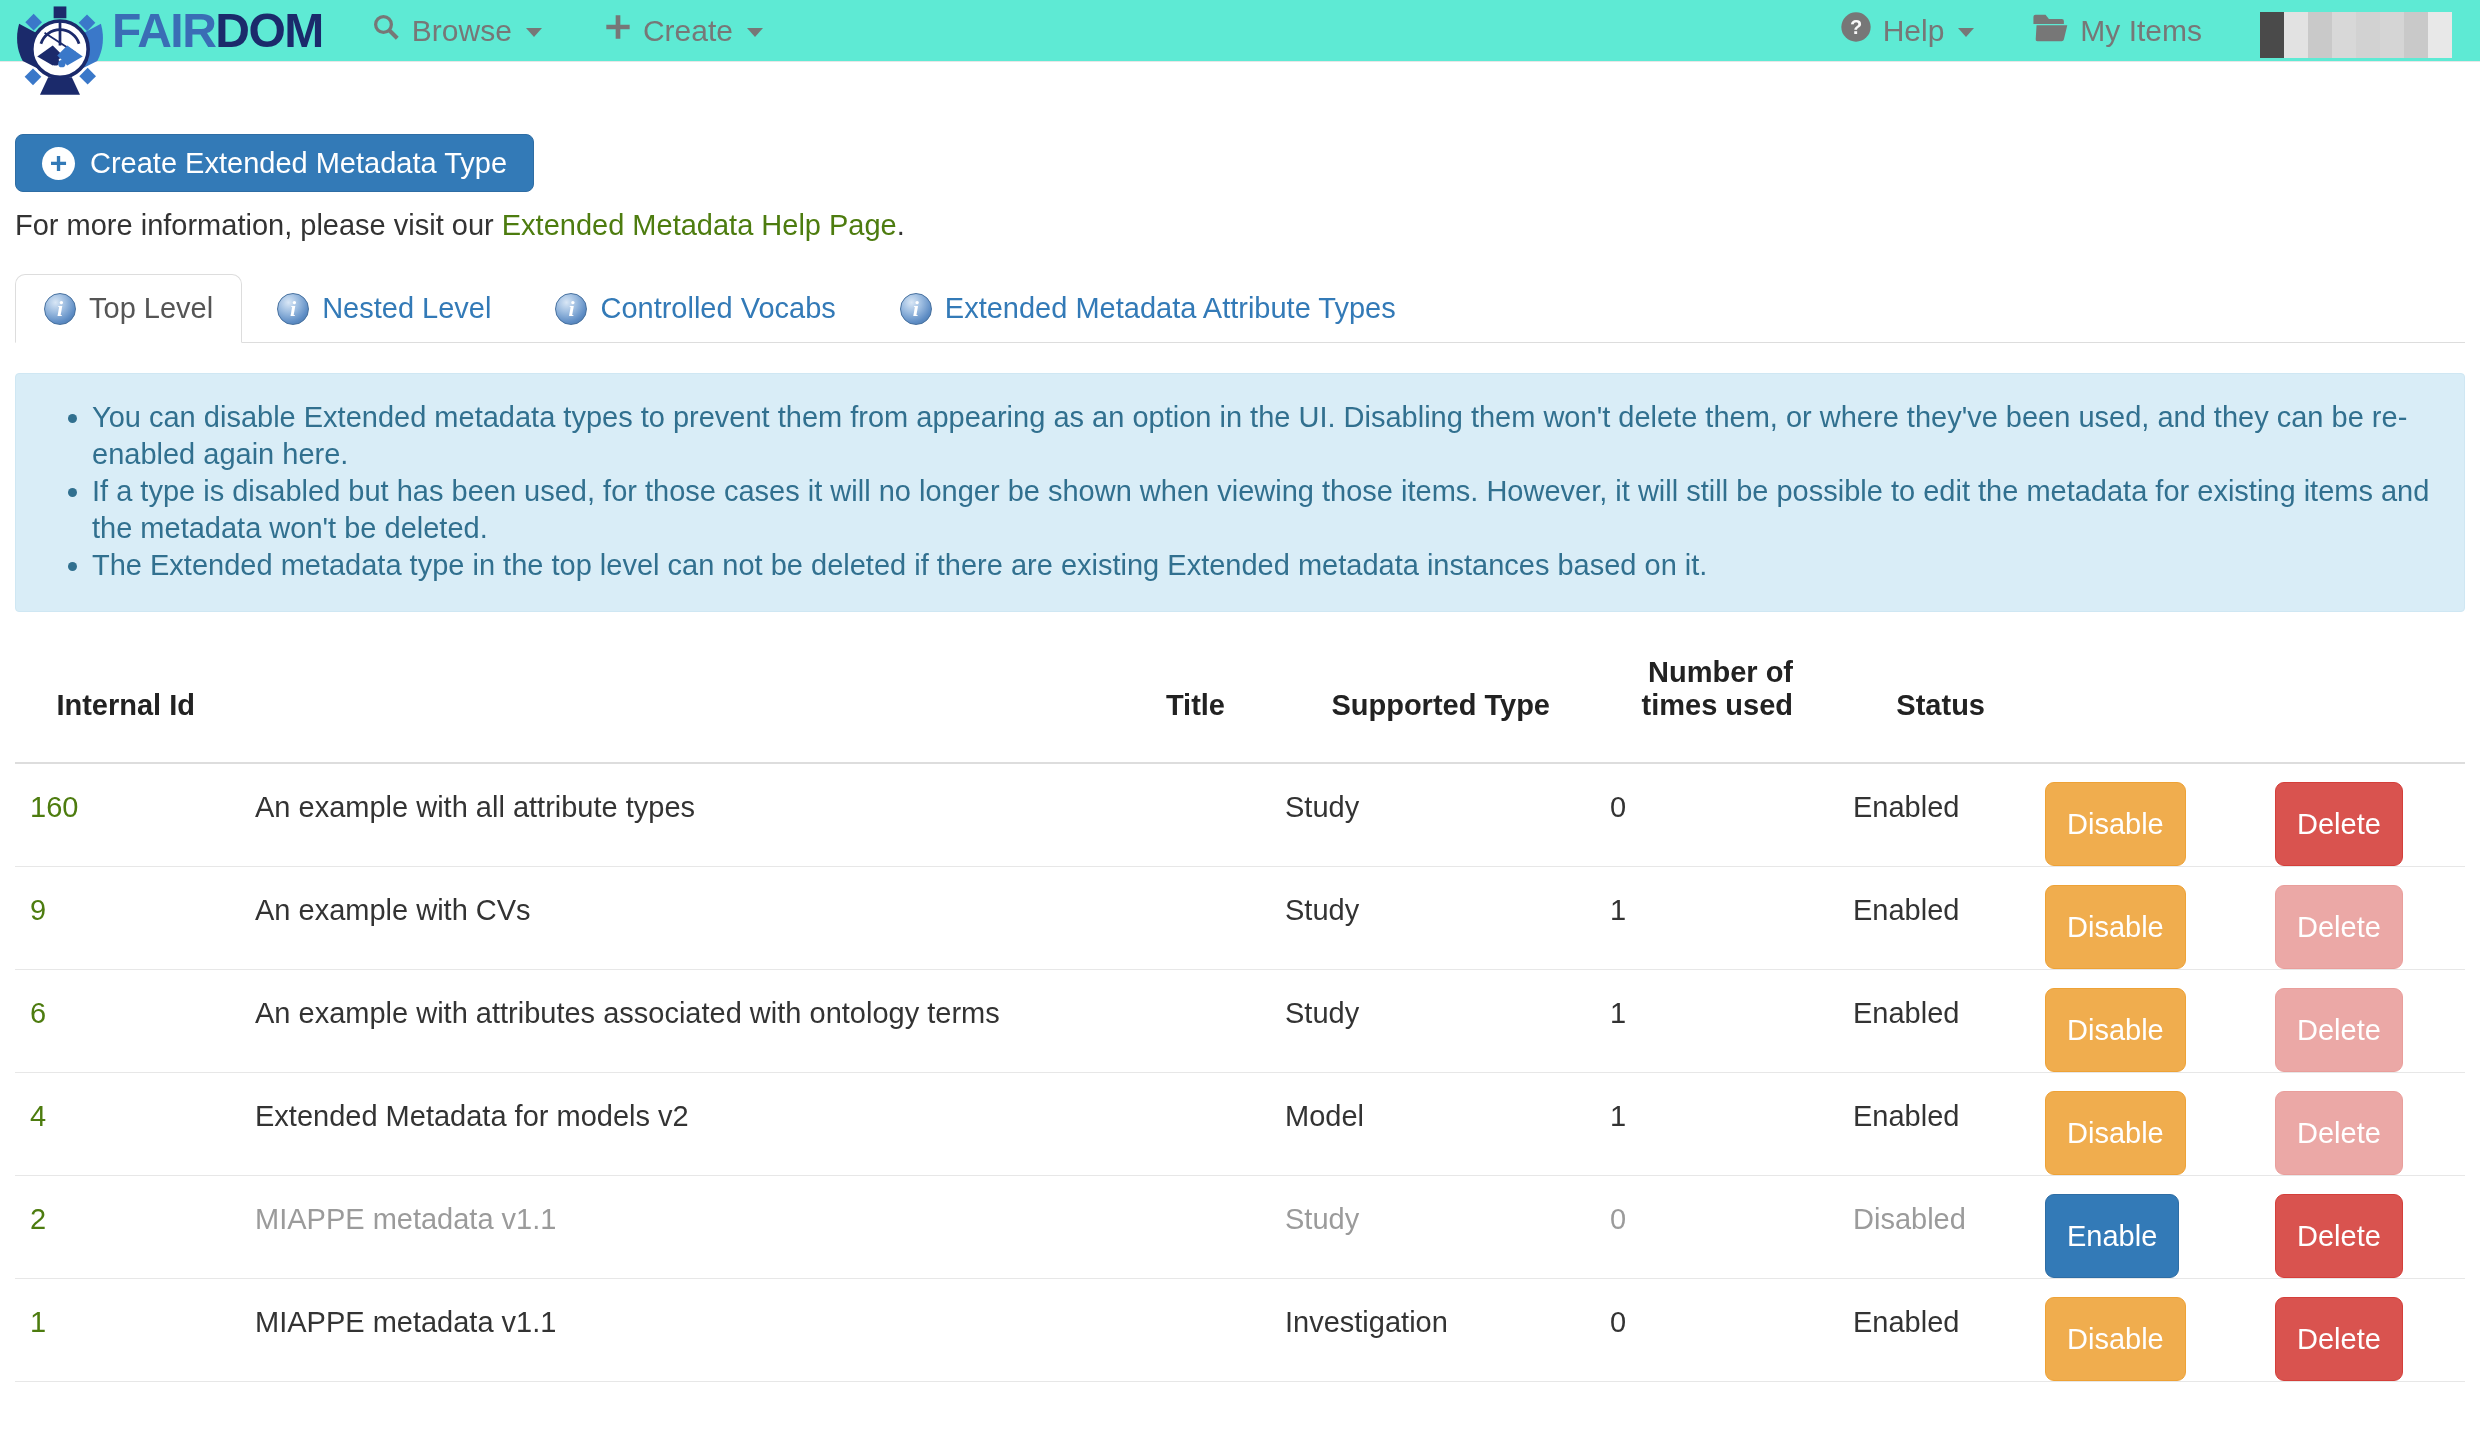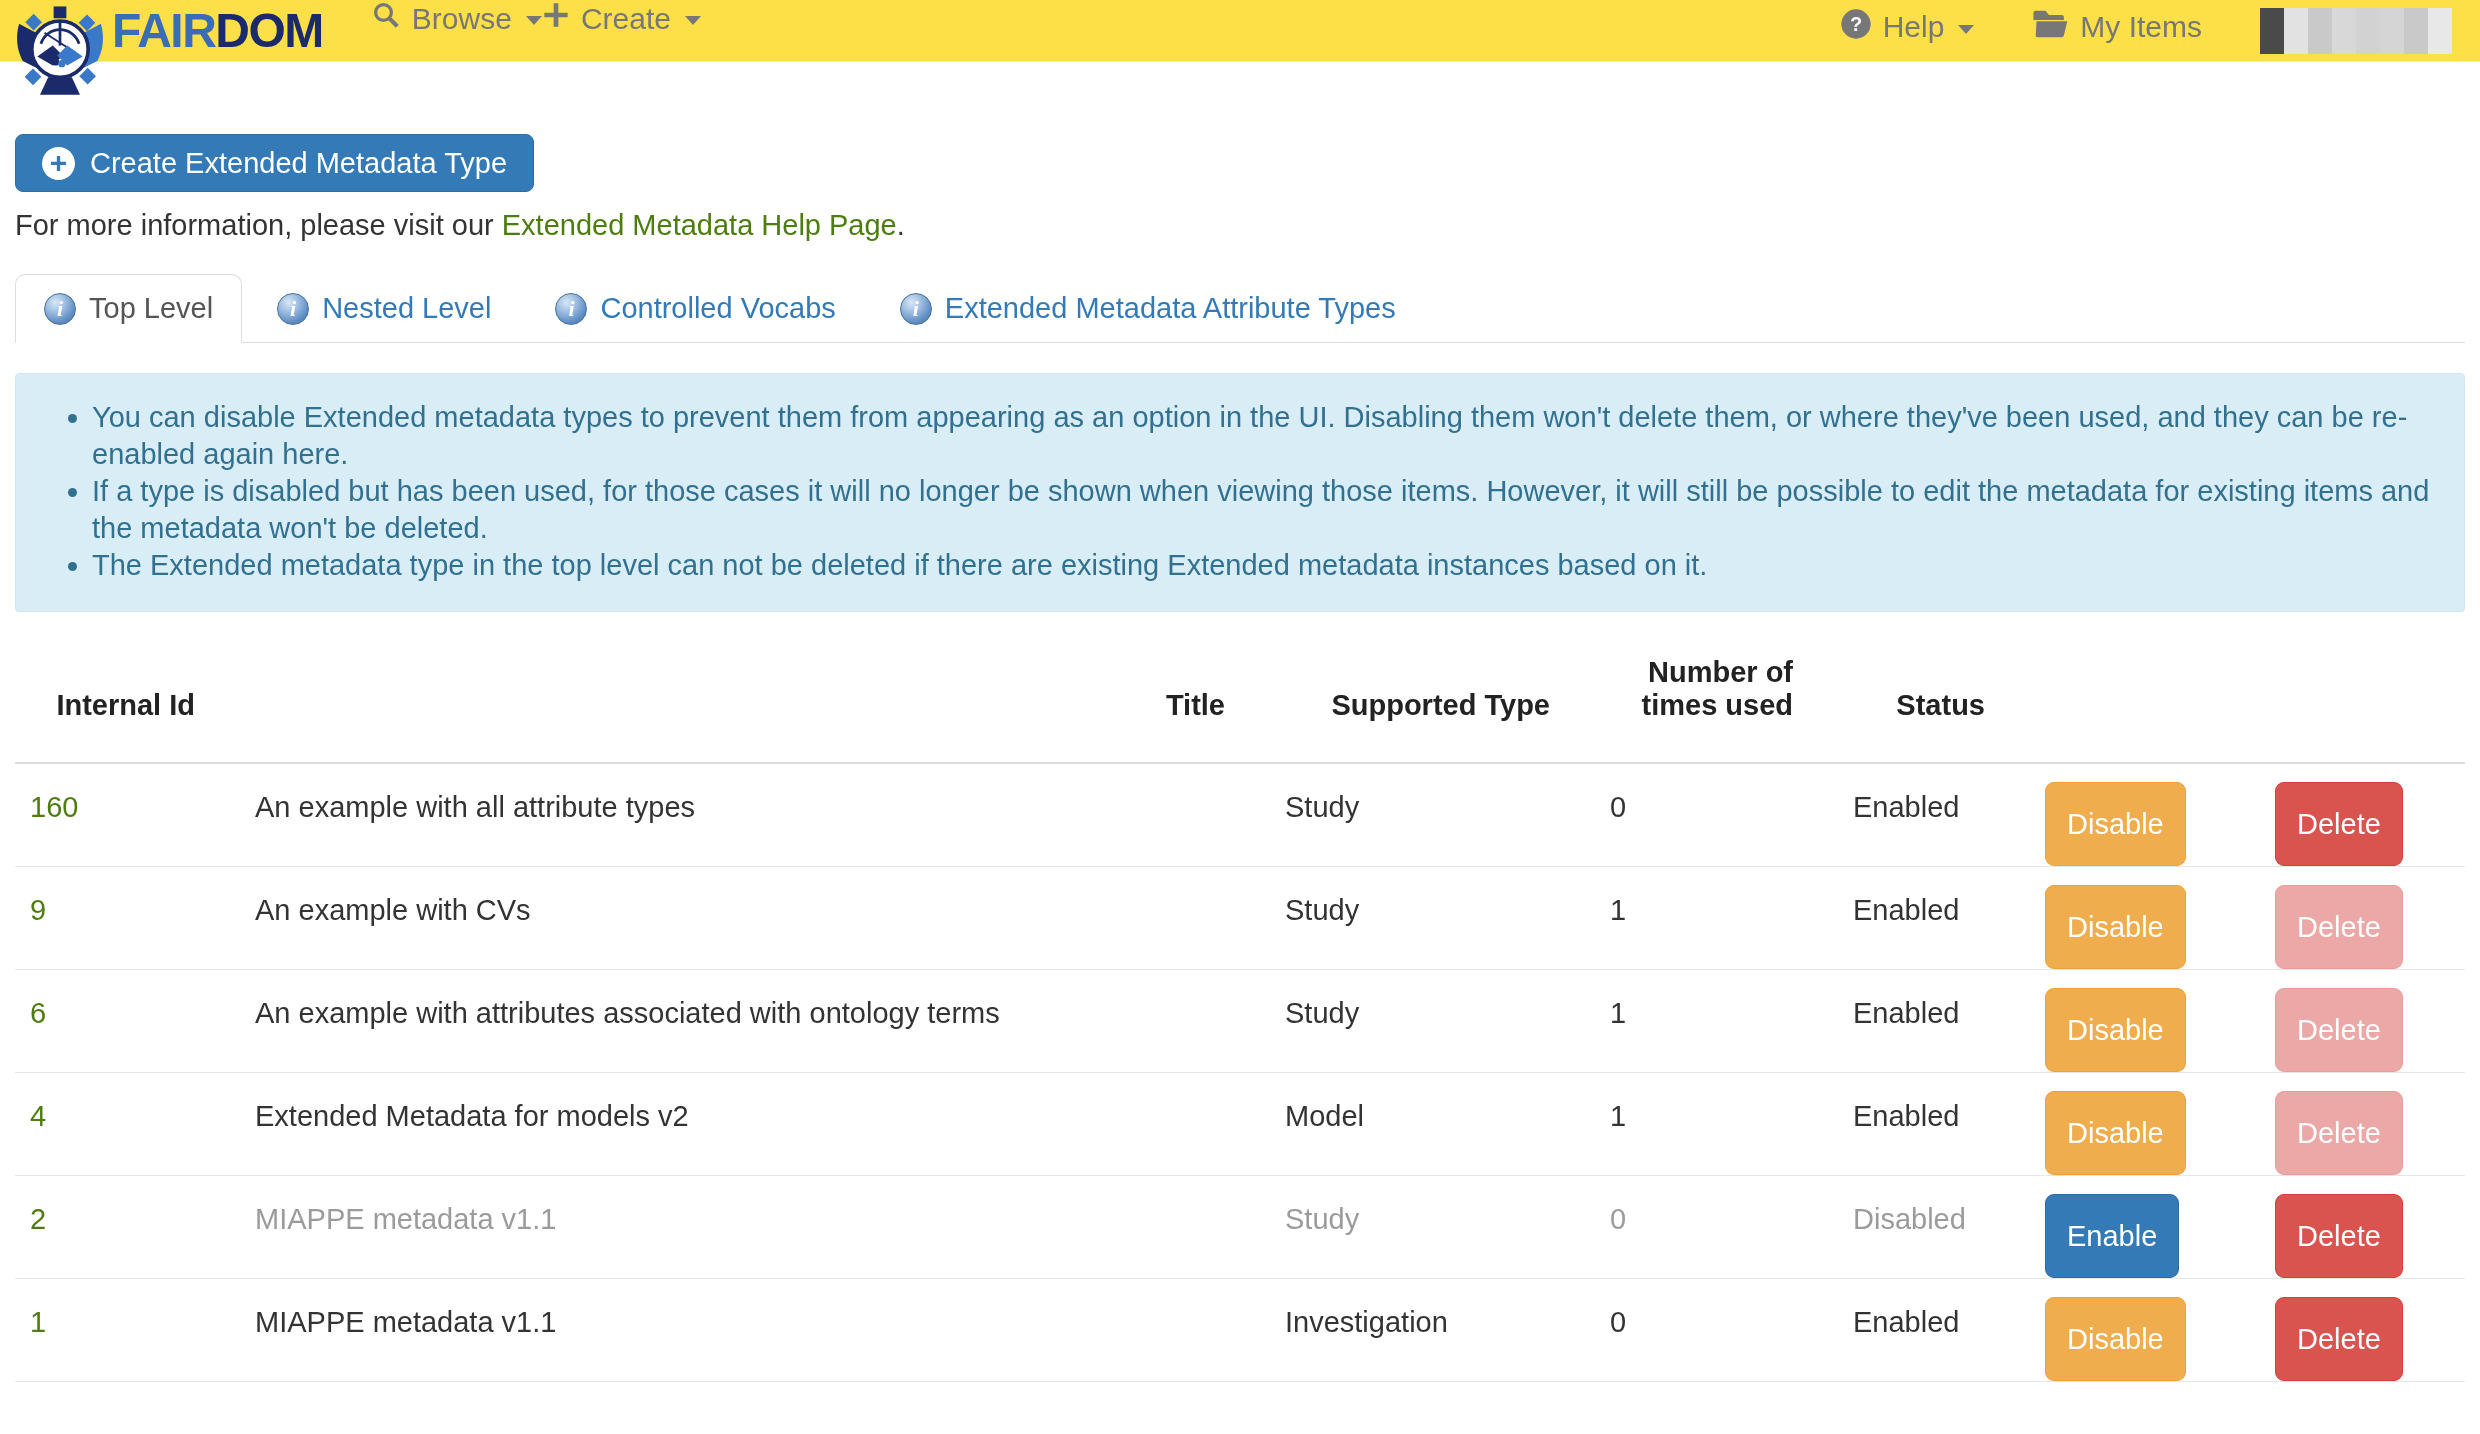--- a/index.html
+++ b/index.html
@@ -7,31 +7,31 @@
   body {
     width:2480px; height:1434px; overflow:hidden;
     background:#fff; color:#333;
     font-family:"Liberation Sans", sans-serif;
     font-size:29px;
   }
   a { color:#4d7c0f; text-decoration:none;text-align:center; }
 
   
   .navbar {
-    height:62px; background:#fde047; border-bottom:1px solid #e7e7e7;
-    display:flex; align-items:flex-start; padding:0 28px 0 8px;
+    height:62px; background:#5eead4; border-bottom:1px solid #e7e7e7;
+    display:flex; align-items:center; padding:0 28px 0 8px;
     position:relative; z-index:10;
   }
   .brand { display:flex; align-items:center; }
   .logo-wrap { position:relative; width:104px; height:62px; }
   .logo-wrap svg { position:absolute; top:4px; left:2px; }
   .brand-text { font-size:48px; font-weight:bold; letter-spacing:-1.5px; line-height:62px; }
   .brand-fair { color:#3a6db5; }
   .brand-dom  { color:#1b2a6b; }
-  .nav-left { display:flex; align-items:center; margin-left:48px; }
+  .nav-left { display:flex; align-items:center; margin-left:48px; gap:62px; }
   .nav-item { display:flex; align-items:center; gap:11px; color:#777; font-size:30px; cursor:pointer; white-space:nowrap; }
   .caret { width:0; height:0; border-left:8px solid transparent; border-right:8px solid transparent; border-top:9px solid #777; margin-left:3px; margin-top:4px; }
   .nav-right { margin-left:auto; display:flex; align-items:center; gap:58px; }
   .redacted { display:flex; height:46px; margin-top:8px; }
   .redacted span { width:24px; height:46px; display:block; }
 
   
   .main { padding:0 15px; }
 
   .btn-create {

